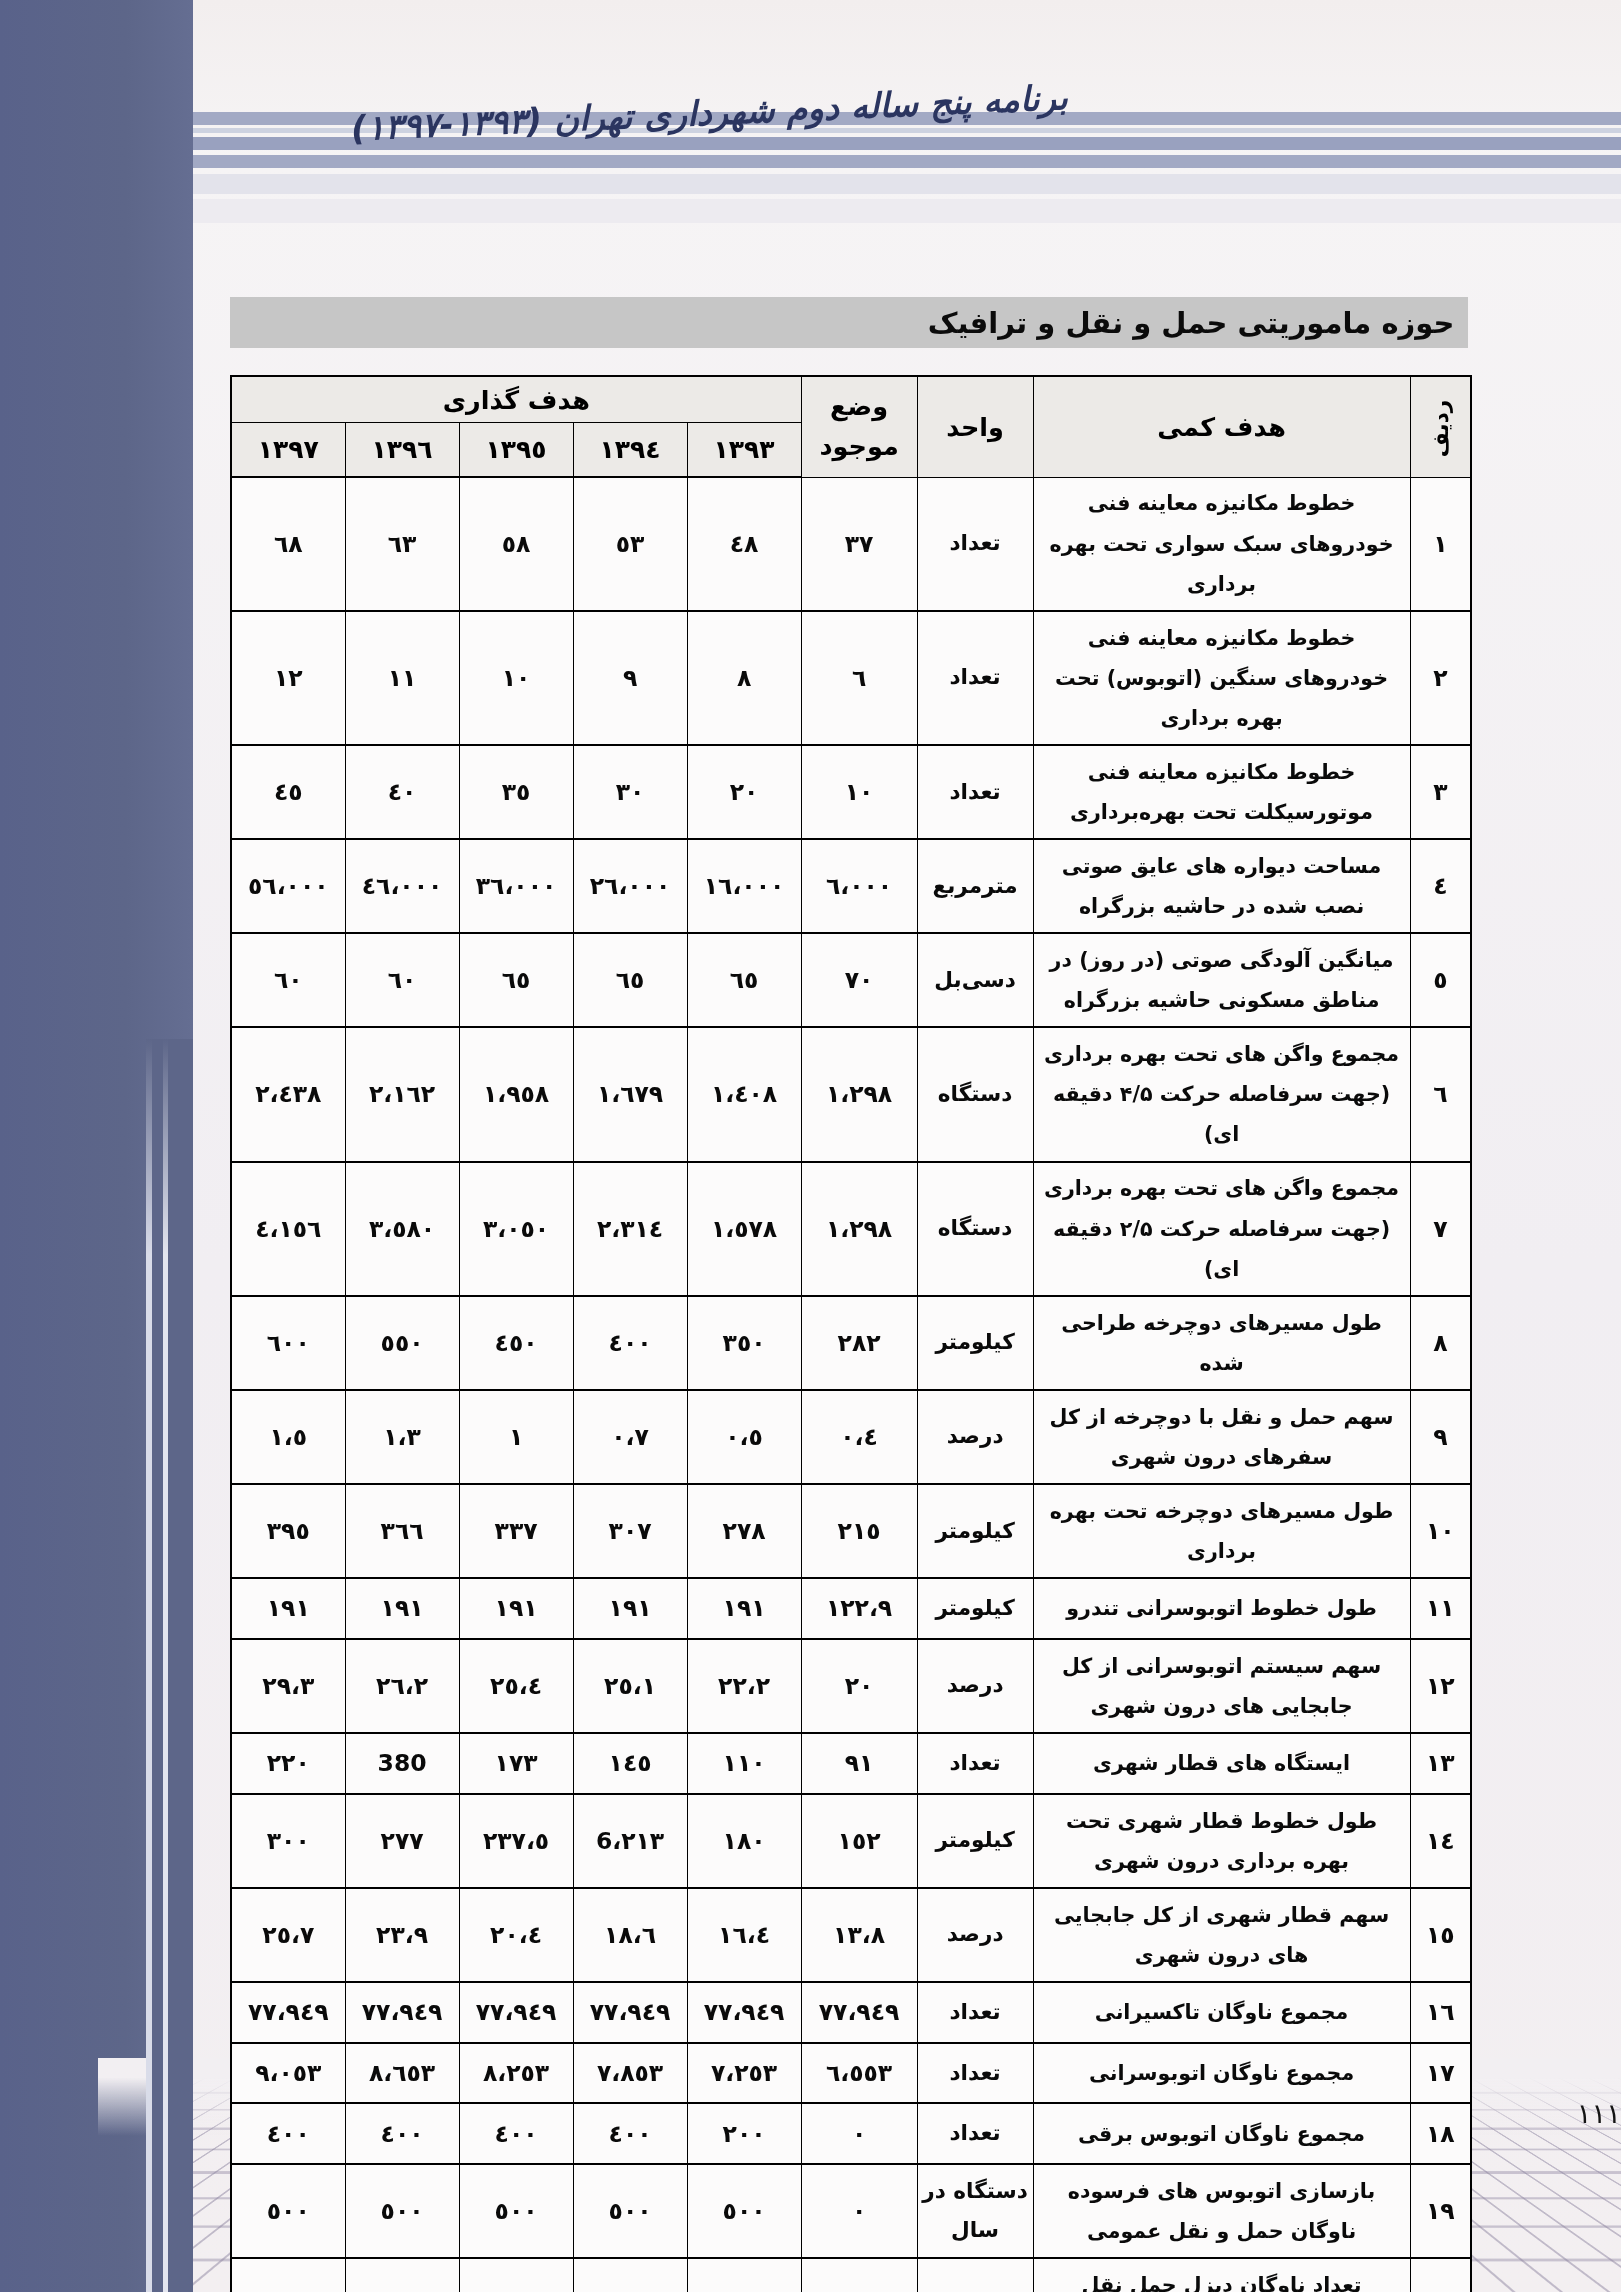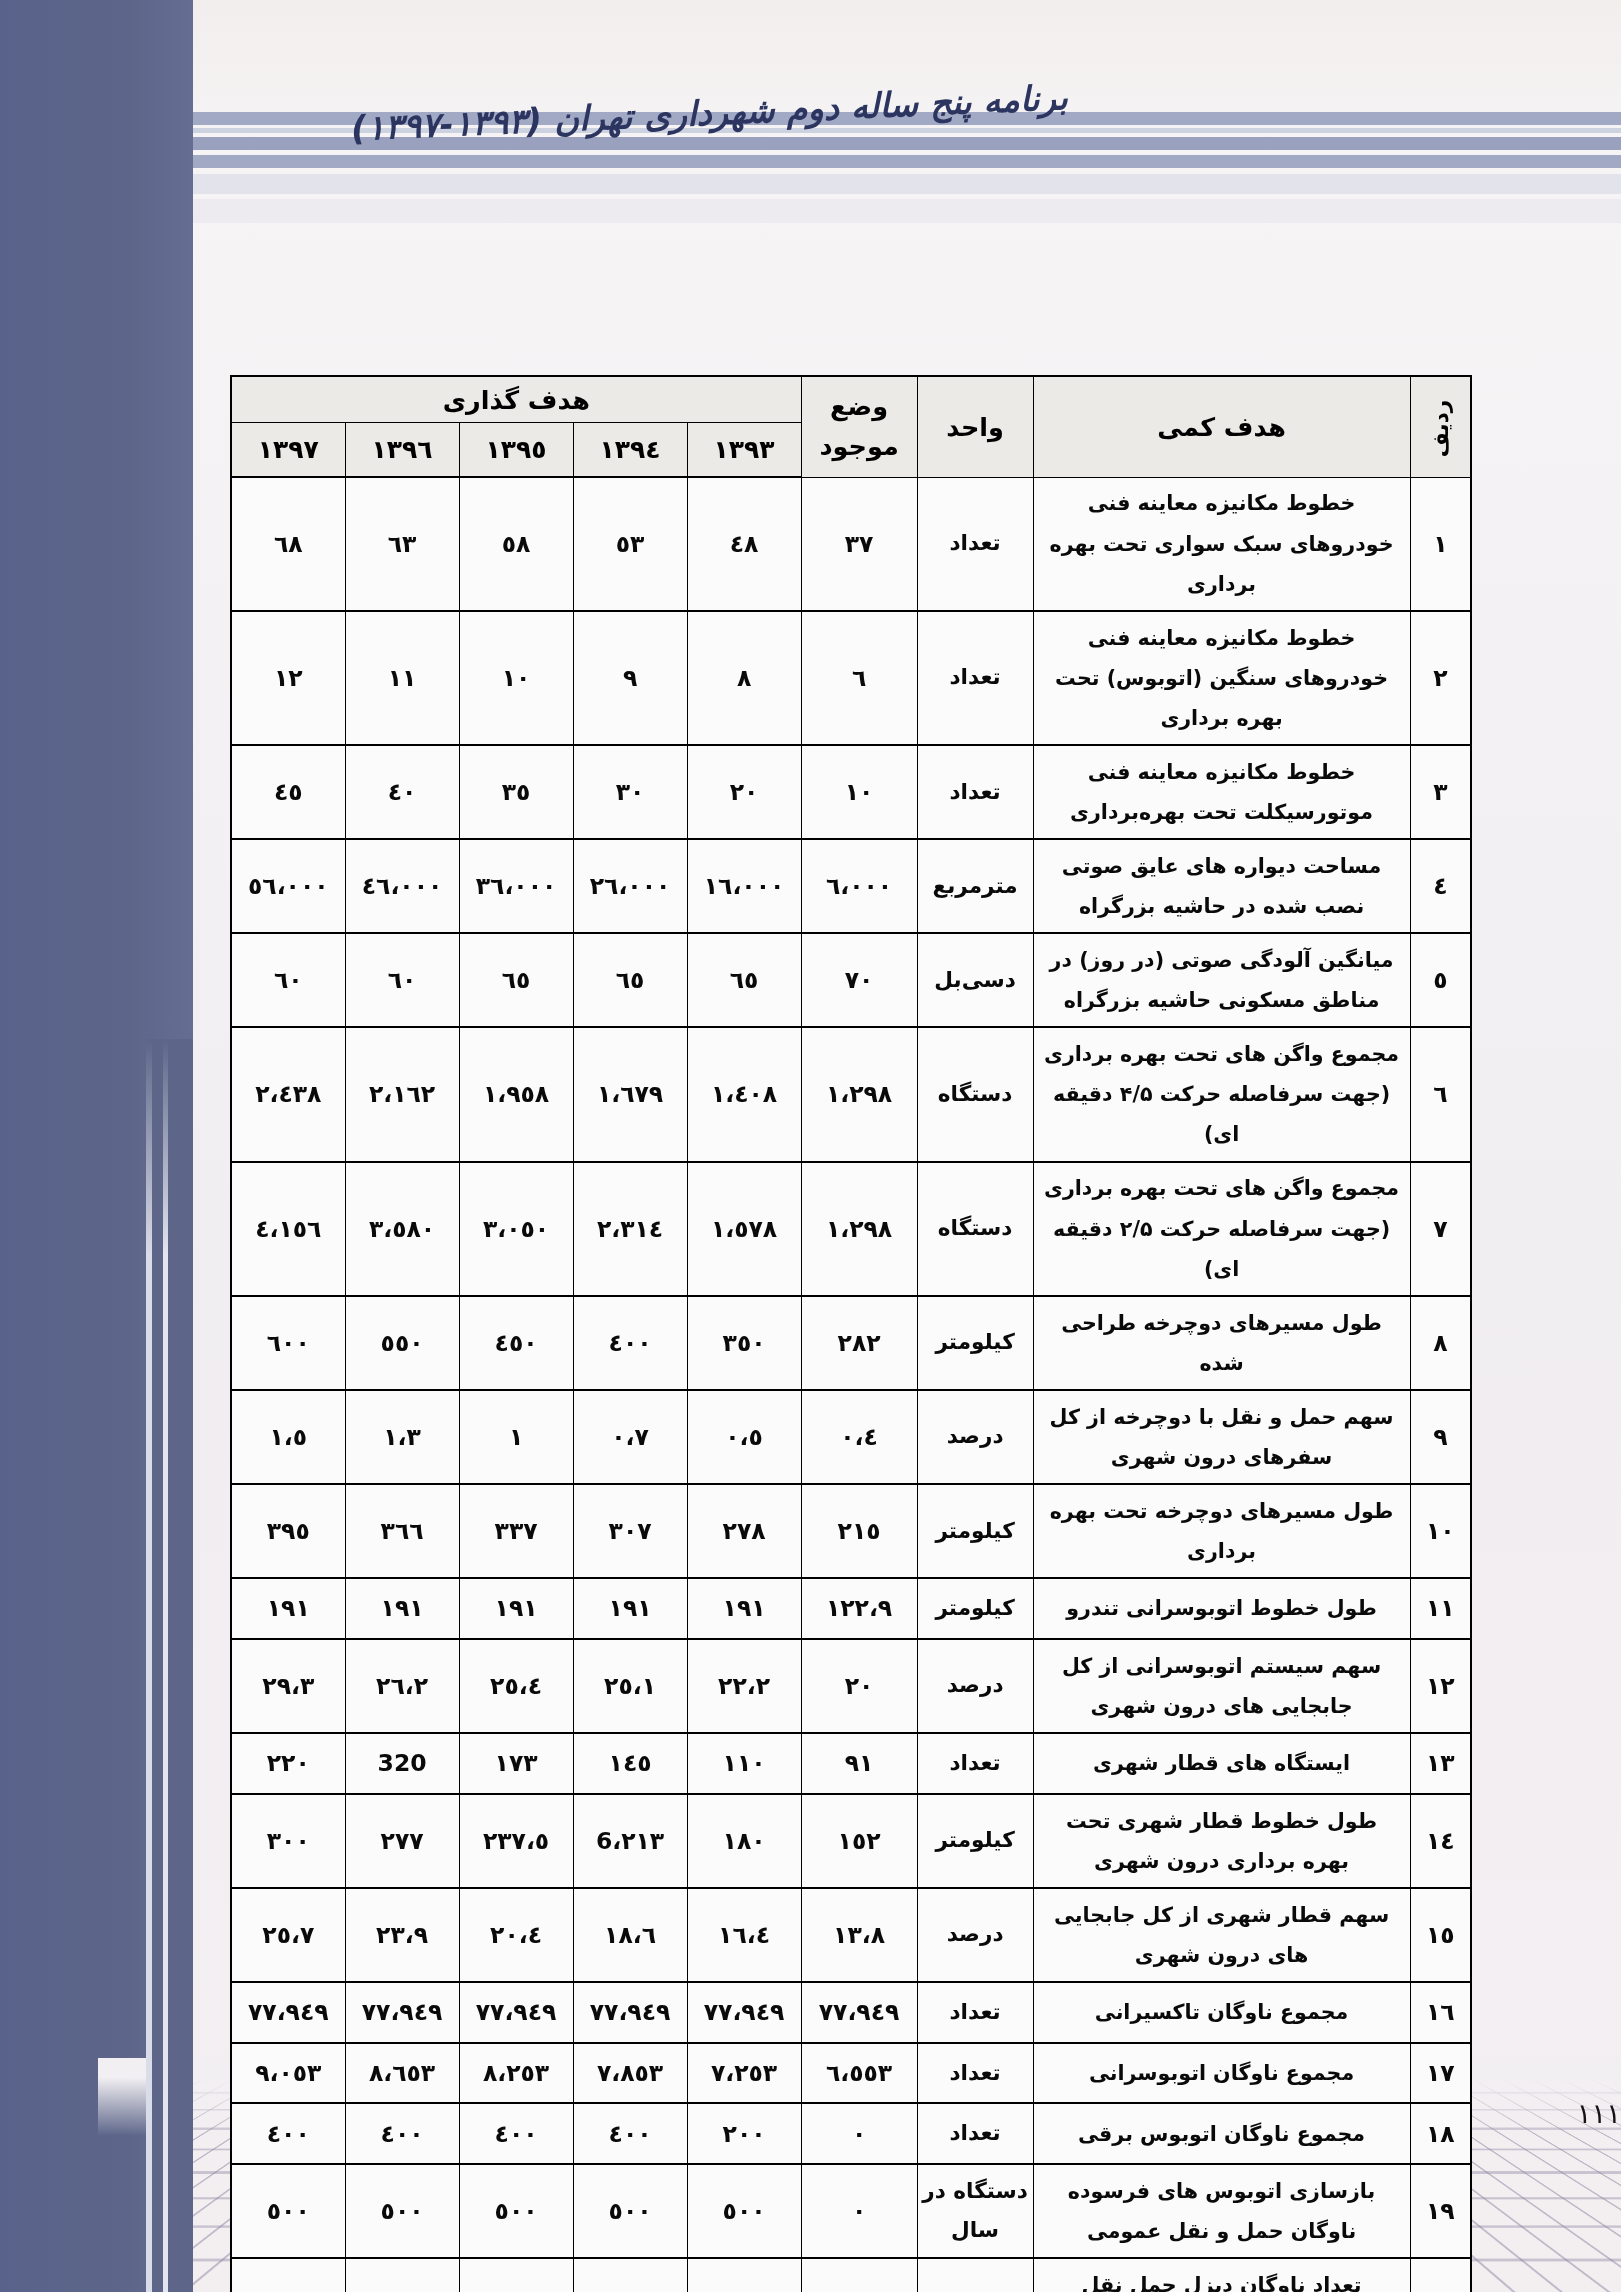--- a/index.html
+++ b/index.html
@@ -80,20 +80,23 @@
 
   <div class="hstripe hs1"></div>
   <div class="hstripe hs2"></div>
   <div class="hstripe hs3"></div>
   <div class="hstripe hs4"></div>
   <div class="hstripe hs5"></div>
   <div class="hstripe hs6"></div>
 
   <div class="calligraphy">برنامه پنج ساله دوم شهرداری تهران (۱۳۹۳-۱۳۹۷)</div>
 
+  <div class="section-bar">
+    <span>حوزه ماموریتی حمل و نقل و ترافیک</span>
+  </div>
 
   <table class="data-table">
     <colgroup>
       <col style="width:61px">
         <col style="width:377px">
         <col style="width:116px">
         <col style="width:116px">
       <col style="width:114px">
         <col style="width:114px">
         <col style="width:114px">
@@ -252,21 +255,21 @@
           <td class="num">٢٩،٣</td>
         </tr>
         <tr>
           <td class="num">١٣</td>
           <td class="goal">ایستگاه های قطار شهری</td>
           <td class="unit">تعداد</td>
           <td class="num">٩١</td>
           <td class="num">١١٠</td>
           <td class="num">١٤٥</td>
           <td class="num">١٧٣</td>
-          <td class="num">320</td>
+          <td class="num">380</td>
           <td class="num">٢٢٠</td>
         </tr>
         <tr>
           <td class="num">١٤</td>
           <td class="goal">طول خطوط قطار شهری تحت بهره برداری درون شهری</td>
           <td class="unit">کیلومتر</td>
           <td class="num">١٥٢</td>
           <td class="num">١٨٠</td>
           <td class="num">٢١٣،6</td>
           <td class="num">٢٣٧،٥</td>

